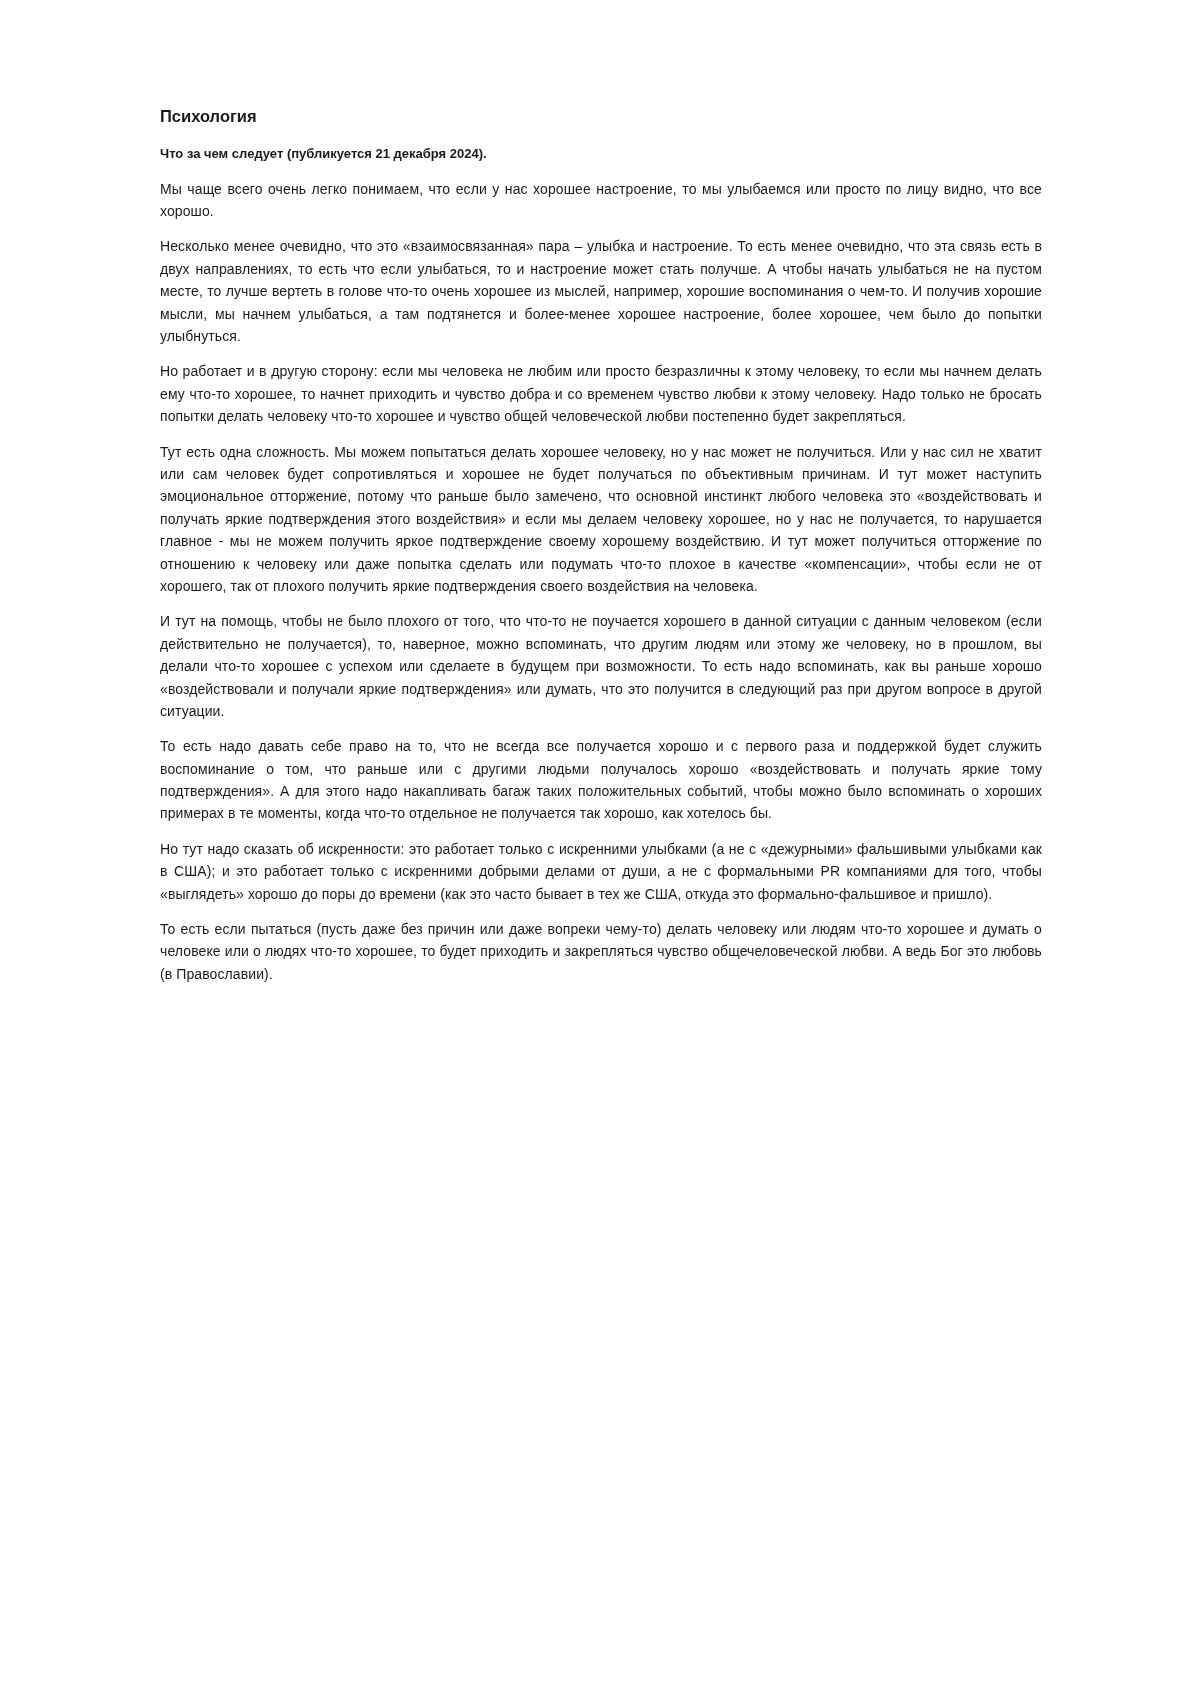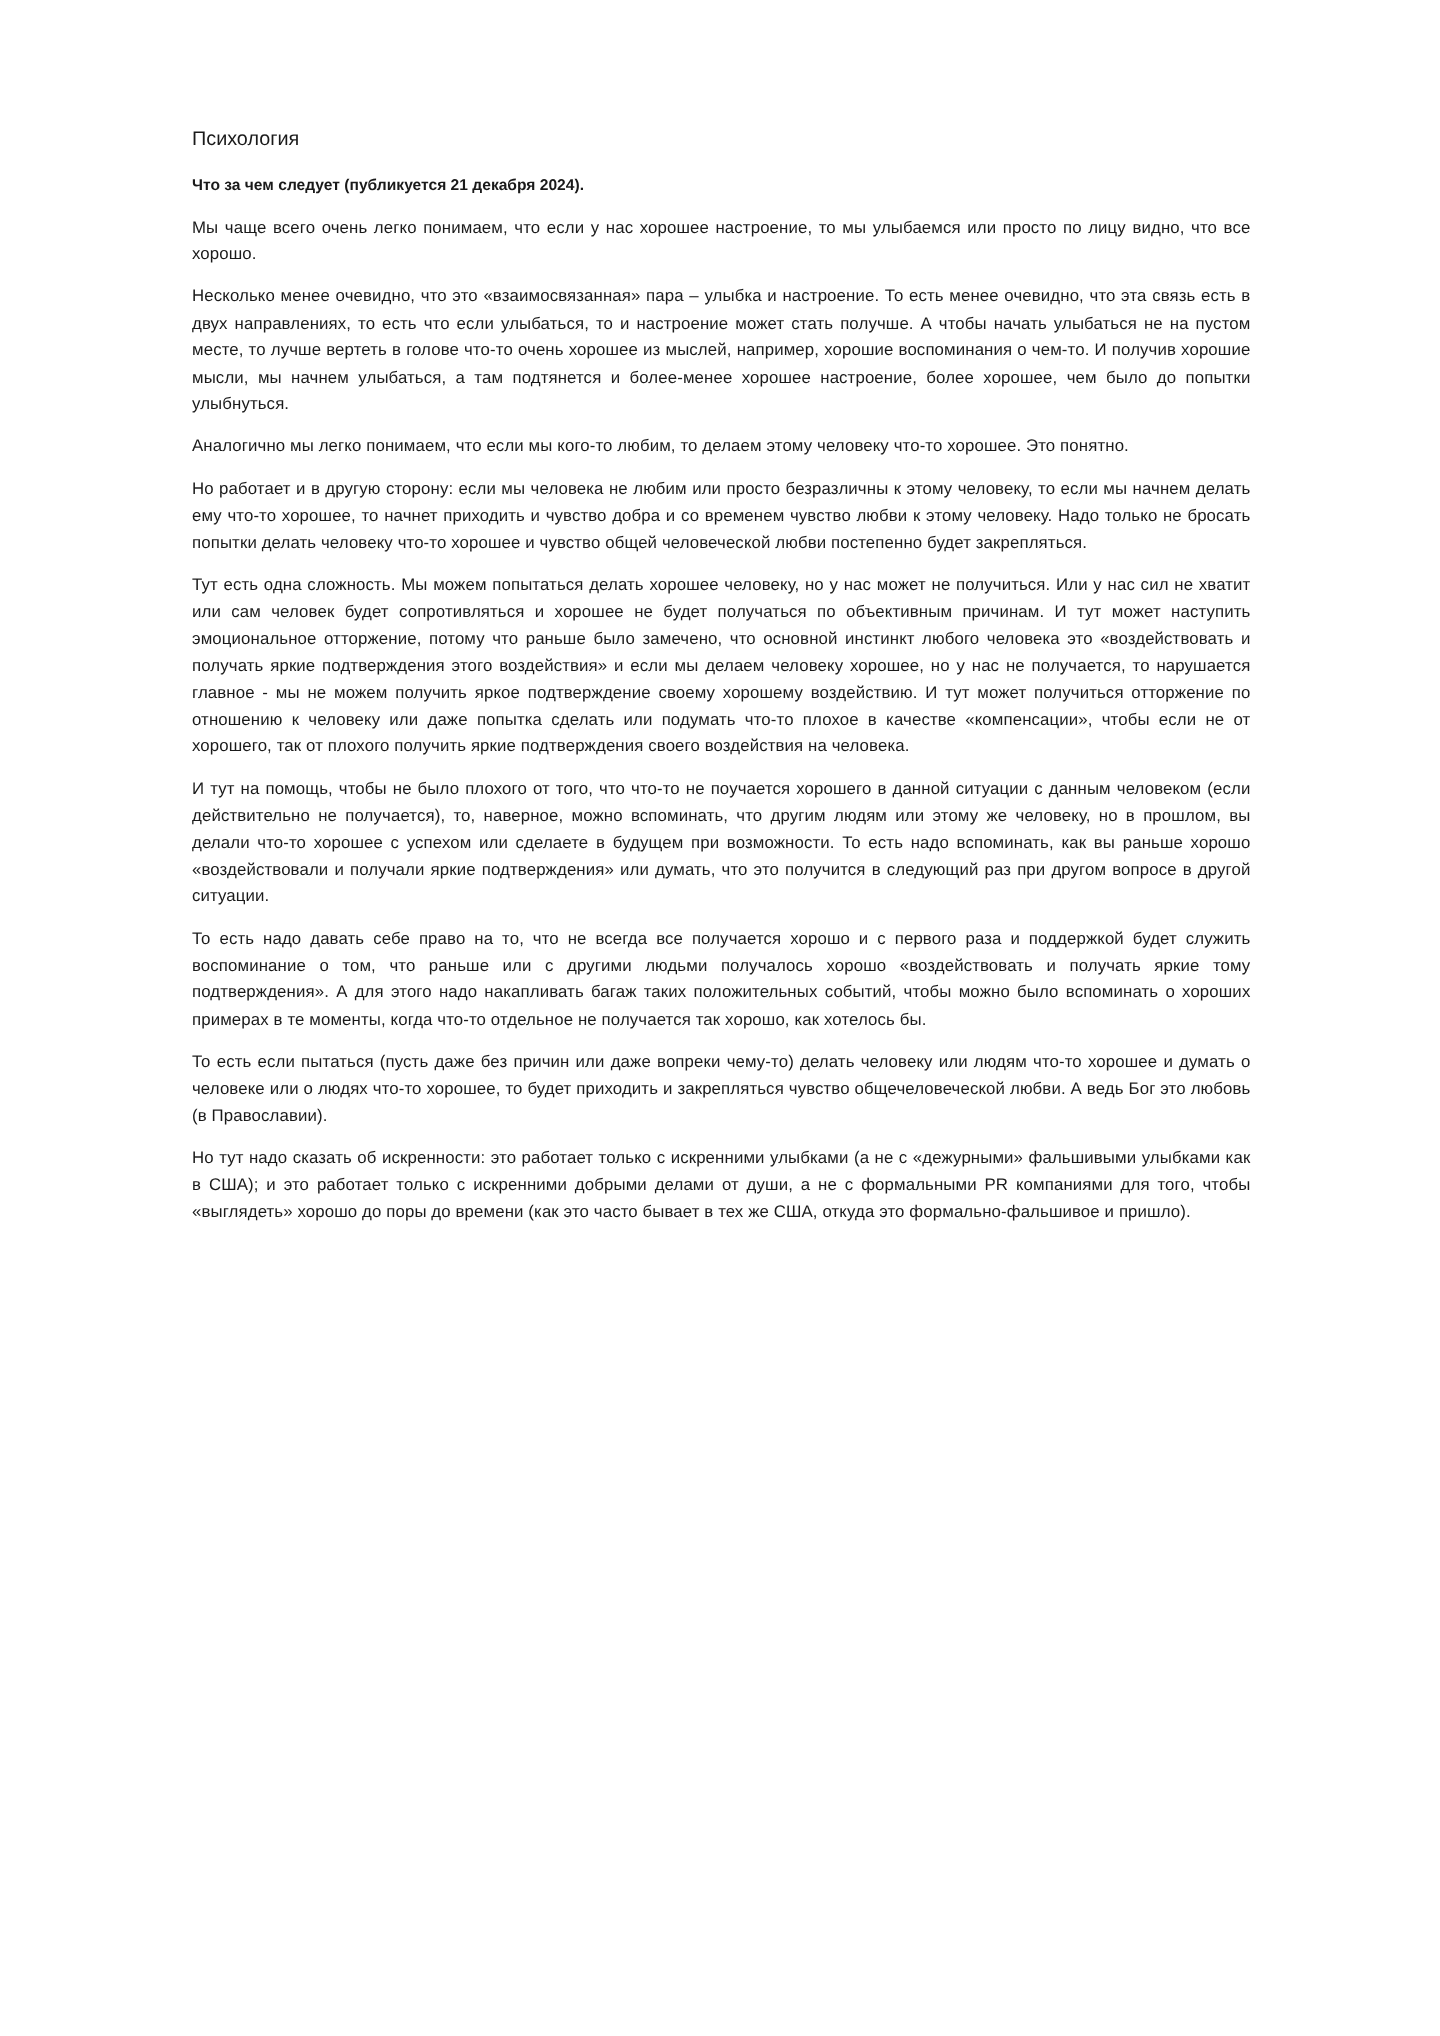--- a/index.html
+++ b/index.html
@@ -14,21 +14,21 @@
     margin: 0 auto;
     background: #ffffff;
     box-sizing: border-box;
     padding: 104px 158px 60px 160px;
     font-family: "Liberation Sans", "DejaVu Sans", sans-serif;
     color: #1a1a1a;
     overflow: hidden;
   }
   .category {
     font-size: 16.5px;
-    font-weight: normal;
+    font-weight: bold;
     margin: 0 0 14px 0;
     line-height: 1.55;
   }
   .doc-title {
     font-size: 13px;
     font-weight: bold;
     margin: 0 0 14px 0;
     line-height: 1.55;
   }
   .para {
@@ -42,20 +42,19 @@
   }
 </style>
 </head>
 <body>
 
 <div class="page">
   <p class="category">Психология</p>
   <p class="doc-title">Что за чем следует (публикуется 21 декабря 2024).</p>
   <p class="para">Мы чаще всего очень легко понимаем, что если у нас хорошее настроение, то мы улыбаемся или просто по лицу видно, что все хорошо.</p>
   <p class="para">Несколько менее очевидно, что это «взаимосвязанная» пара – улыбка и настроение. То есть менее очевидно, что эта связь есть в двух направлениях, то есть что если улыбаться, то и настроение может стать получше. А чтобы начать улыбаться не на пустом месте, то лучше вертеть в голове что-то очень хорошее из мыслей, например, хорошие воспоминания о чем-то. И получив хорошие мысли, мы начнем улыбаться, а там подтянется и более-менее хорошее настроение, более хорошее, чем было до попытки улыбнуться.</p>
-  <p class="para">Аналогично мы легко понимаем, что если мы кого-то любим, то делаем этому человеку что-то хорошее. Это понятно.</p>
   <p class="para">Но работает и в другую сторону: если мы человека не любим или просто безразличны к этому человеку, то если мы начнем делать ему что-то хорошее, то начнет приходить и чувство добра и со временем чувство любви к этому человеку. Надо только не бросать попытки делать человеку что-то хорошее и чувство общей человеческой любви постепенно будет закрепляться.</p>
   <p class="para">Тут есть одна сложность. Мы можем попытаться делать хорошее человеку, но у нас может не получиться. Или у нас сил не хватит или сам человек будет сопротивляться и хорошее не будет получаться по объективным причинам. И тут может наступить эмоциональное отторжение, потому что раньше было замечено, что основной инстинкт любого человека это «воздействовать и получать яркие подтверждения этого воздействия» и если мы делаем человеку хорошее, но у нас не получается, то нарушается главное - мы не можем получить яркое подтверждение своему хорошему воздействию. И тут может получиться отторжение по отношению к человеку или даже попытка сделать или подумать что-то плохое в качестве «компенсации», чтобы если не от хорошего, так от плохого получить яркие подтверждения своего воздействия на человека.</p>
   <p class="para">И тут на помощь, чтобы не было плохого от того, что что-то не поучается хорошего в данной ситуации с данным человеком (если действительно не получается), то, наверное, можно вспоминать, что другим людям или этому же человеку, но в прошлом, вы делали что-то хорошее с успехом или сделаете в будущем при возможности. То есть надо вспоминать, как вы раньше хорошо «воздействовали и получали яркие подтверждения» или думать, что это получится в следующий раз при другом вопросе в другой ситуации.</p>
   <p class="para">То есть надо давать себе право на то, что не всегда все получается хорошо и с первого раза и поддержкой будет служить воспоминание о том, что раньше или с другими людьми получалось хорошо «воздействовать и получать яркие тому подтверждения». А для этого надо накапливать багаж таких положительных событий, чтобы можно было вспоминать о хороших примерах в те моменты, когда что-то отдельное не получается так хорошо, как хотелось бы.</p>
+  <p class="para">Но тут надо сказать об искренности: это работает только с искренними улыбками (а не с «дежурными» фальшивыми улыбками как в США); и это работает только с искренними добрыми делами от души, а не с формальными PR компаниями для того, чтобы «выглядеть» хорошо до поры до времени (как это часто бывает в тех же США, откуда это формально-фальшивое и пришло).</p>
   <p class="para">То есть если пытаться (пусть даже без причин или даже вопреки чему-то) делать человеку или людям что-то хорошее и думать о человеке или о людях что-то хорошее, то будет приходить и закрепляться чувство общечеловеческой любви. А ведь Бог это любовь (в Православии).</p>
-  <p class="para">Но тут надо сказать об искренности: это работает только с искренними улыбками (а не с «дежурными» фальшивыми улыбками как в США); и это работает только с искренними добрыми делами от души, а не с формальными PR компаниями для того, чтобы «выглядеть» хорошо до поры до времени (как это часто бывает в тех же США, откуда это формально-фальшивое и пришло).</p>
 </div>
 
 </body></html>

